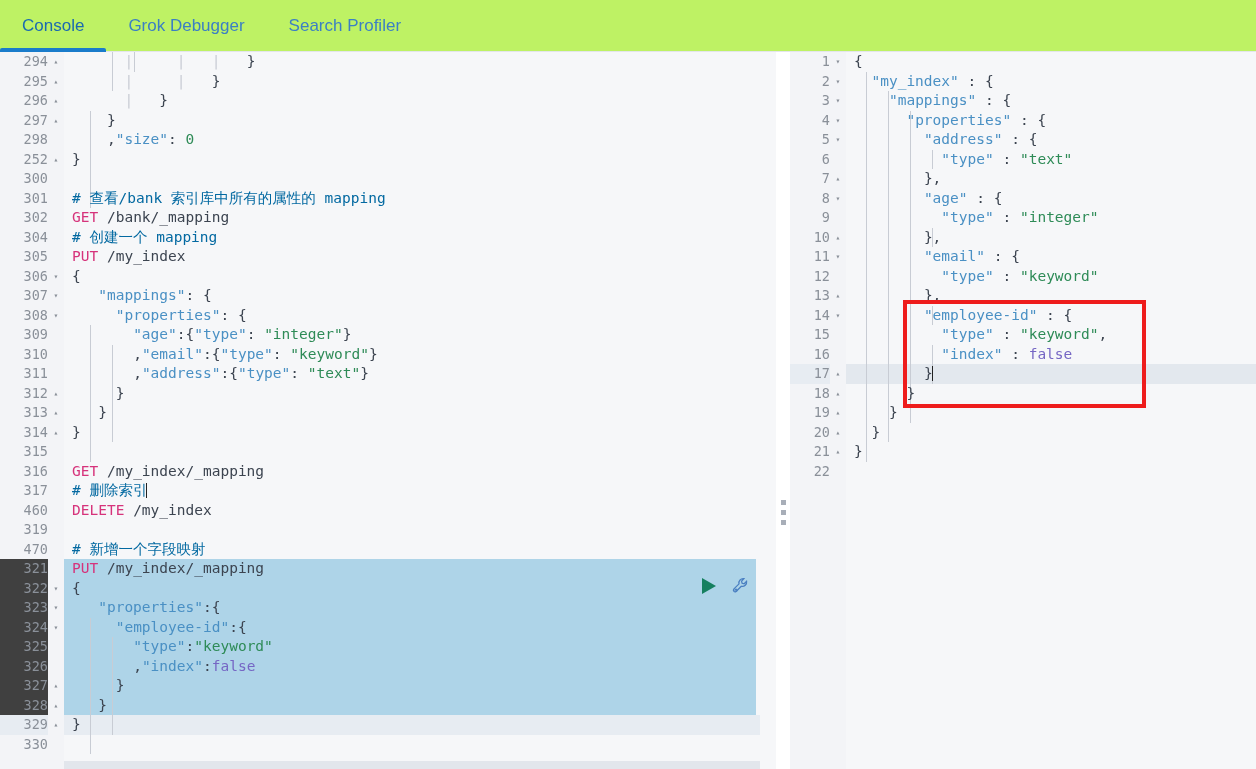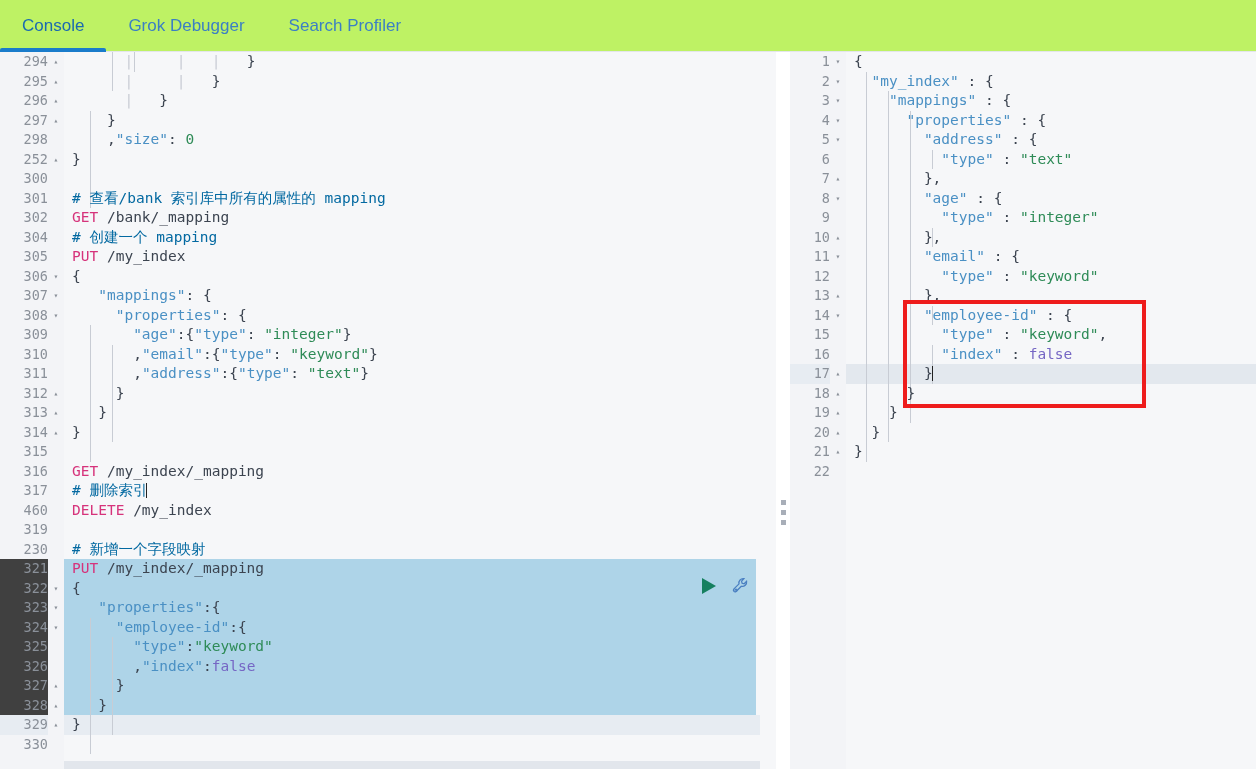--- a/index.html
+++ b/index.html
@@ -184,21 +184,21 @@
           <div class="row"><span class="lineno">310</span><span class="fold"></span><span class="codetext"><span class="k-punc"> </span><span class="k-punc"> </span><span class="k-punc"> </span><span class="k-punc"> </span><span class="k-punc"> </span><span class="k-punc"> </span><span class="k-punc"> </span><span class="k-punc">,</span><span class="k-key">"email"</span><span class="k-punc">:</span><span class="k-punc">{</span><span class="k-key">"type"</span><span class="k-punc">:</span><span class="k-punc"> </span><span class="k-str">"keyword"</span><span class="k-punc">}</span></span></div>
           <div class="row"><span class="lineno">311</span><span class="fold"></span><span class="codetext"><span class="k-punc"> </span><span class="k-punc"> </span><span class="k-punc"> </span><span class="k-punc"> </span><span class="k-punc"> </span><span class="k-punc"> </span><span class="k-punc"> </span><span class="k-punc">,</span><span class="k-key">"address"</span><span class="k-punc">:</span><span class="k-punc">{</span><span class="k-key">"type"</span><span class="k-punc">:</span><span class="k-punc"> </span><span class="k-str">"text"</span><span class="k-punc">}</span></span></div>
           <div class="row"><span class="lineno">312</span><span class="fold">▴</span><span class="codetext"><span class="k-punc"> </span><span class="k-punc"> </span><span class="k-punc"> </span><span class="k-punc"> </span><span class="k-punc"> </span><span class="k-punc">}</span></span></div>
           <div class="row"><span class="lineno">313</span><span class="fold">▴</span><span class="codetext"><span class="k-punc"> </span><span class="k-punc"> </span><span class="k-punc"> </span><span class="k-punc">}</span></span></div>
           <div class="row"><span class="lineno">314</span><span class="fold">▴</span><span class="codetext"><span class="k-punc">}</span></span></div>
           <div class="row"><span class="lineno">315</span><span class="fold"></span><span class="codetext"></span></div>
           <div class="row"><span class="lineno">316</span><span class="fold"></span><span class="codetext"><span class="k-method">GET</span> <span class="k-url">/my_index/_mapping</span></span></div>
           <div class="row"><span class="lineno">317</span><span class="fold"></span><span class="codetext"><span class="k-comment"># 删除索引</span><span class="caret"></span></span></div>
           <div class="row"><span class="lineno">460</span><span class="fold"></span><span class="codetext"><span class="k-method">DELETE</span> <span class="k-url">/my_index</span></span></div>
           <div class="row"><span class="lineno">319</span><span class="fold"></span><span class="codetext"></span></div>
-          <div class="row"><span class="lineno">230</span><span class="fold"></span><span class="codetext"><span class="k-comment"># 新增一个字段映射</span></span></div>
+          <div class="row"><span class="lineno">470</span><span class="fold"></span><span class="codetext"><span class="k-comment"># 新增一个字段映射</span></span></div>
           <div class="row sel"><span class="lineno">321</span><span class="fold"></span><span class="codetext"><span class="k-method">PUT</span> <span class="k-url">/my_index/_mapping</span></span></div>
           <div class="row sel"><span class="lineno">322</span><span class="fold">▾</span><span class="codetext"><span class="k-punc">{</span></span></div>
           <div class="row sel"><span class="lineno">323</span><span class="fold">▾</span><span class="codetext"><span class="k-punc"> </span><span class="k-punc"> </span><span class="k-punc"> </span><span class="k-key">"properties"</span><span class="k-punc">:</span><span class="k-punc">{</span></span></div>
           <div class="row sel"><span class="lineno">324</span><span class="fold">▾</span><span class="codetext"><span class="k-punc"> </span><span class="k-punc"> </span><span class="k-punc"> </span><span class="k-punc"> </span><span class="k-punc"> </span><span class="k-key">"employee-id"</span><span class="k-punc">:</span><span class="k-punc">{</span></span></div>
           <div class="row sel"><span class="lineno">325</span><span class="fold"></span><span class="codetext"><span class="k-punc"> </span><span class="k-punc"> </span><span class="k-punc"> </span><span class="k-punc"> </span><span class="k-punc"> </span><span class="k-punc"> </span><span class="k-punc"> </span><span class="k-key">"type"</span><span class="k-punc">:</span><span class="k-str">"keyword"</span></span></div>
           <div class="row sel"><span class="lineno">326</span><span class="fold"></span><span class="codetext"><span class="k-punc"> </span><span class="k-punc"> </span><span class="k-punc"> </span><span class="k-punc"> </span><span class="k-punc"> </span><span class="k-punc"> </span><span class="k-punc"> </span><span class="k-punc">,</span><span class="k-key">"index"</span><span class="k-punc">:</span><span class="k-bool">false</span></span></div>
           <div class="row sel"><span class="lineno">327</span><span class="fold">▴</span><span class="codetext"><span class="k-punc"> </span><span class="k-punc"> </span><span class="k-punc"> </span><span class="k-punc"> </span><span class="k-punc"> </span><span class="k-punc">}</span></span></div>
           <div class="row sel"><span class="lineno">328</span><span class="fold">▴</span><span class="codetext"><span class="k-punc"> </span><span class="k-punc"> </span><span class="k-punc"> </span><span class="k-punc">}</span></span></div>
           <div class="row active"><span class="lineno">329</span><span class="fold">▴</span><span class="codetext"><span class="k-punc">}</span></span></div>
           <div class="row"><span class="lineno">330</span><span class="fold"></span><span class="codetext"></span></div>

